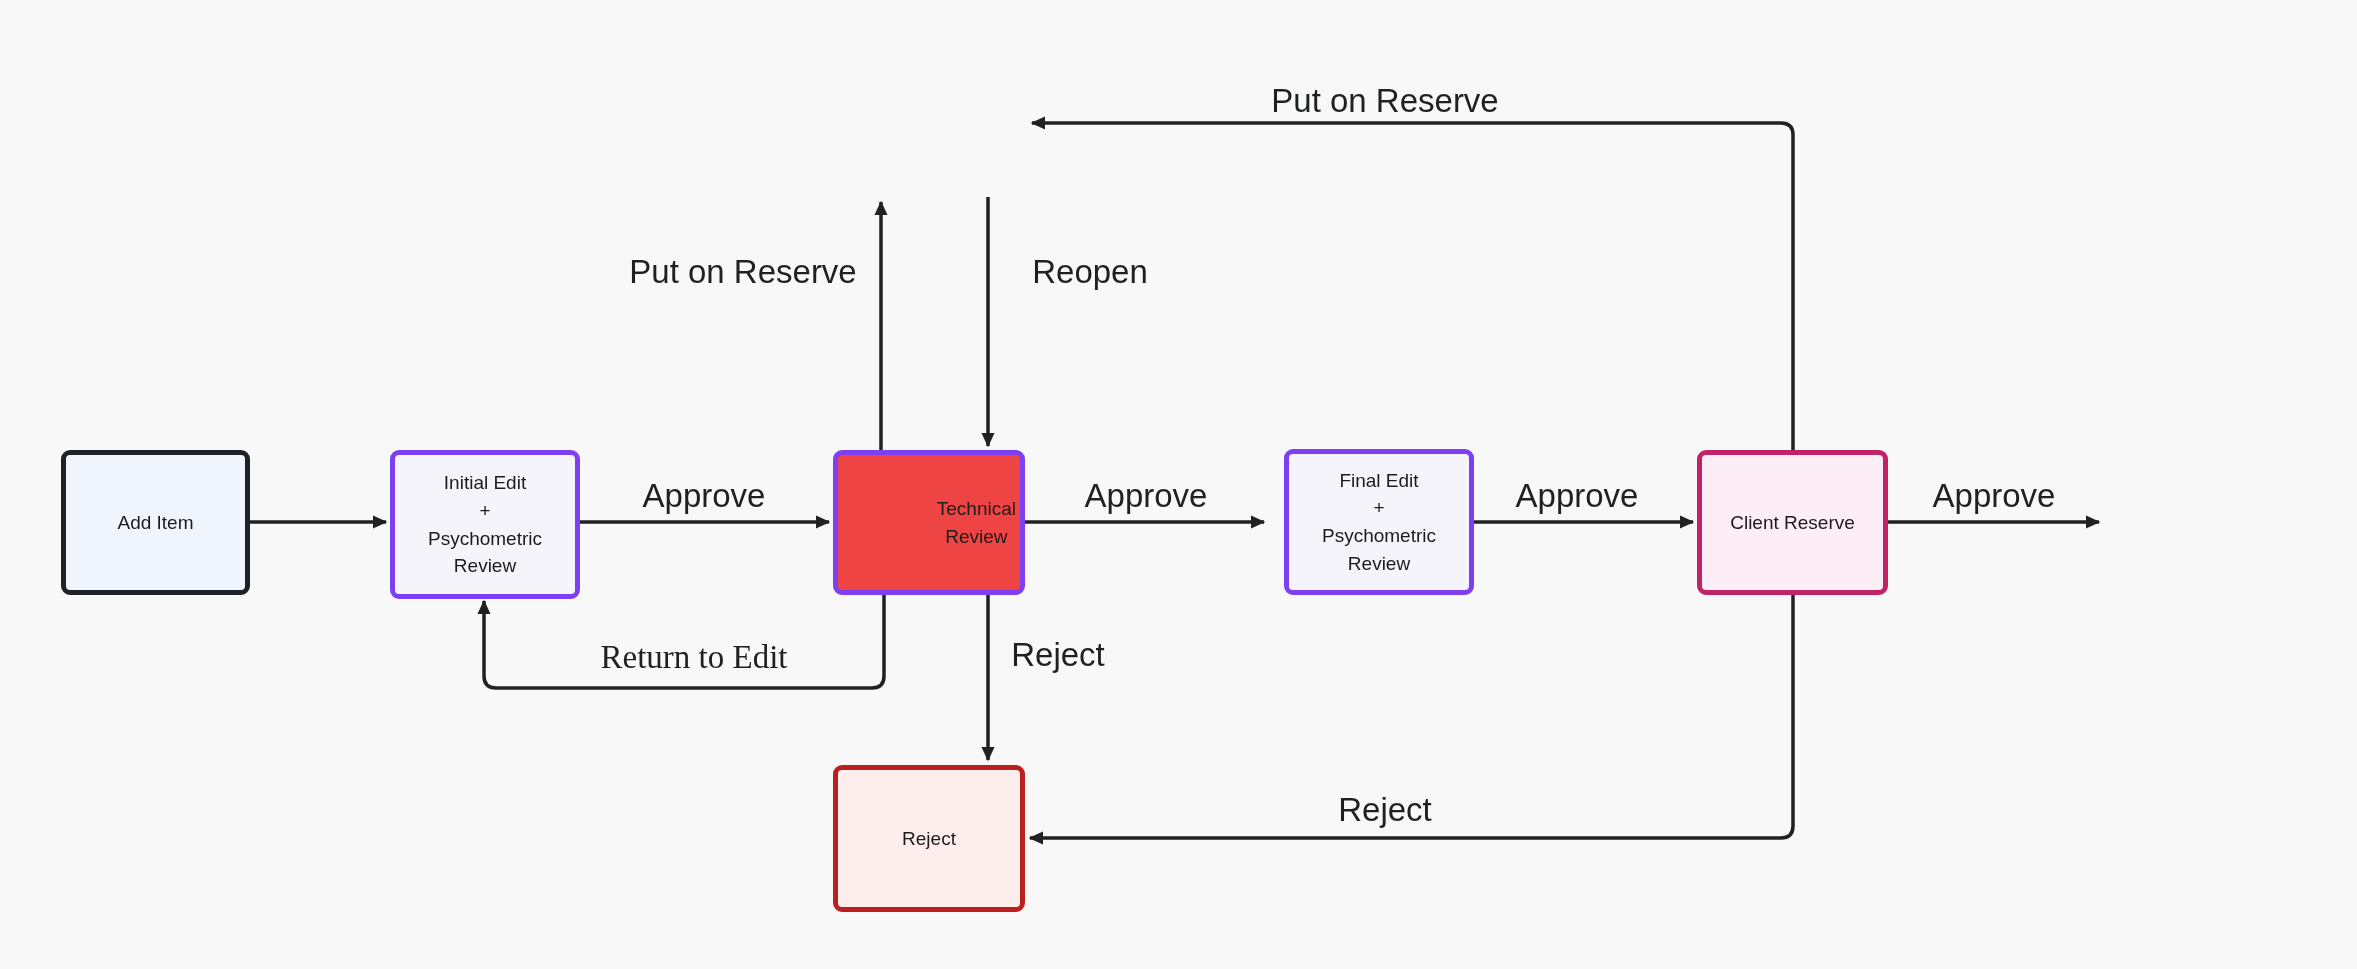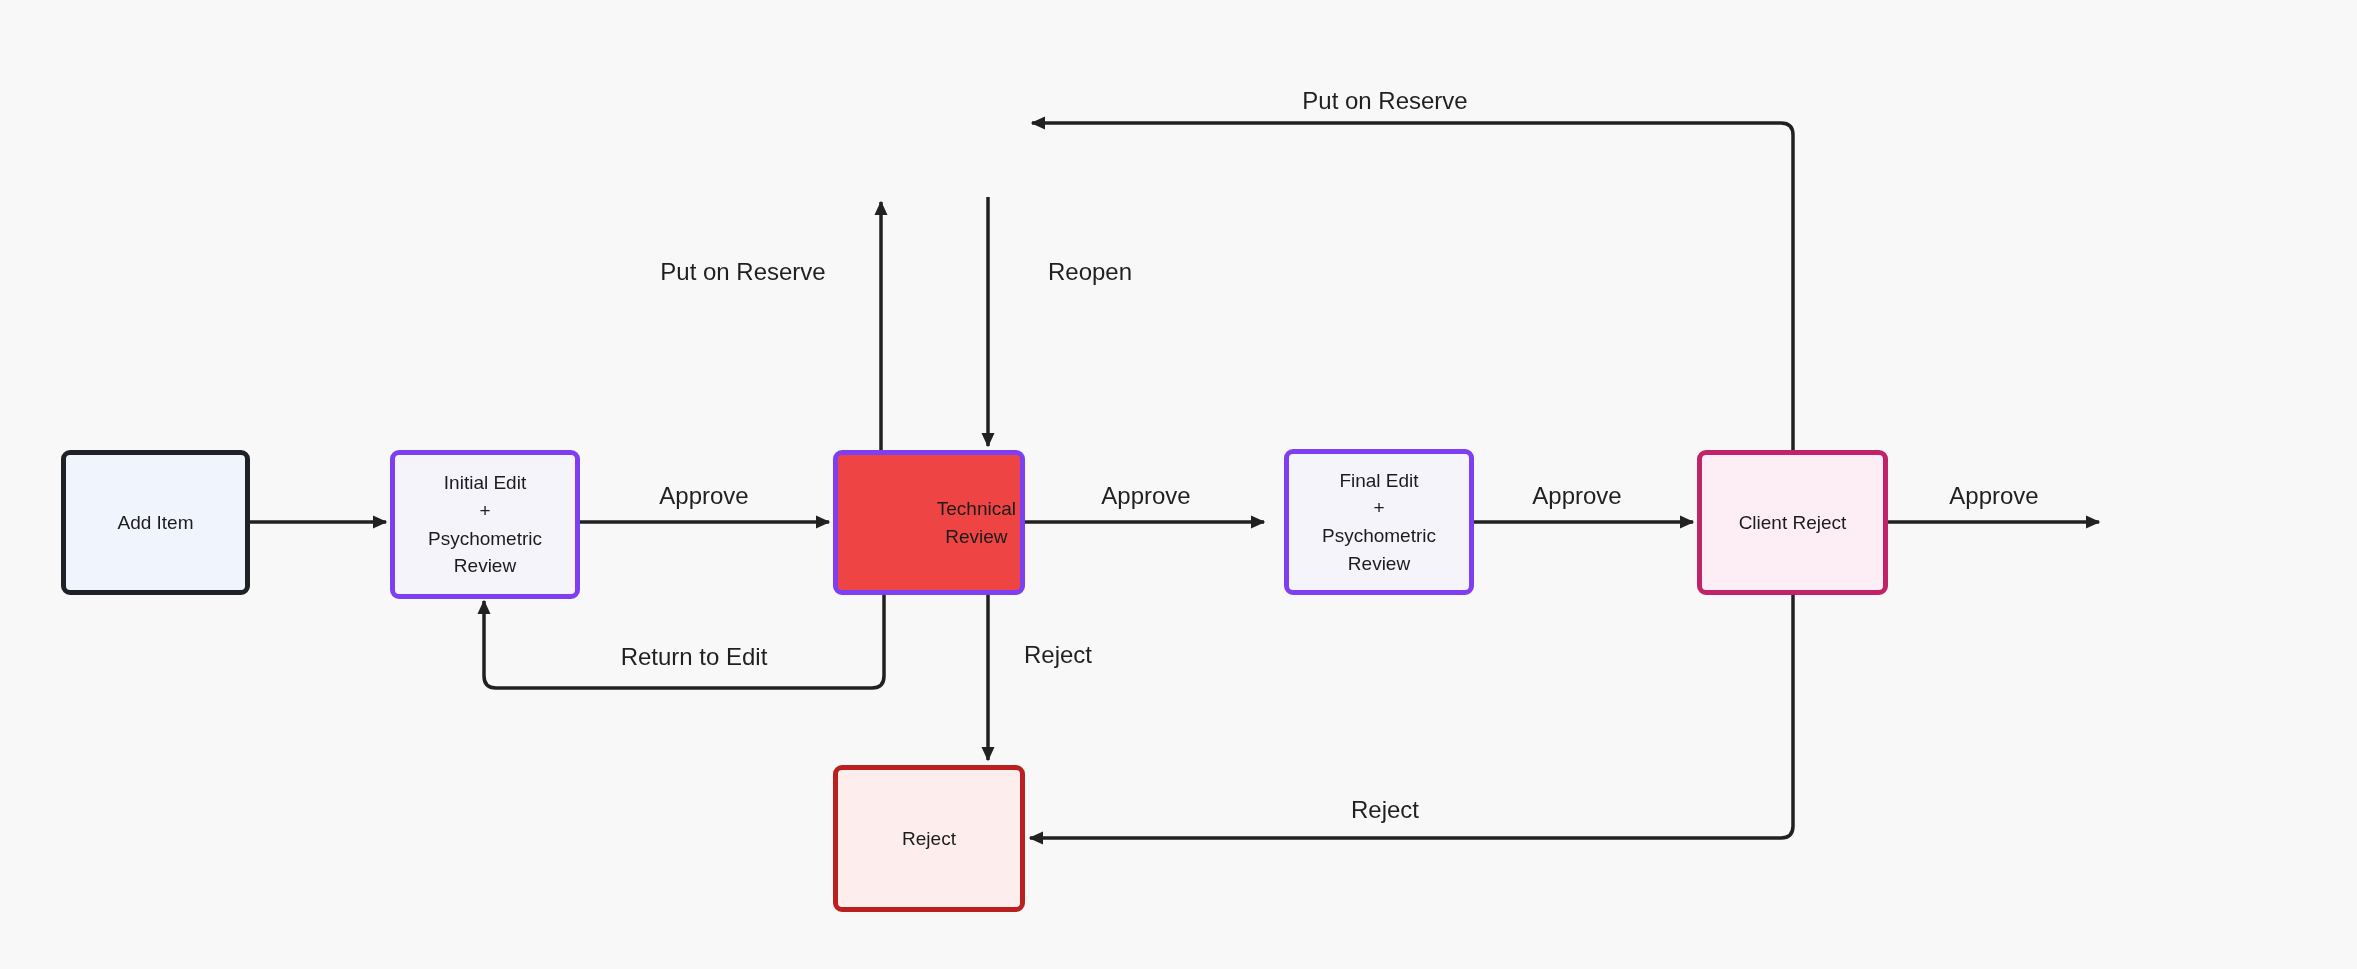--- a/index.html
+++ b/index.html
@@ -29,21 +29,21 @@
     text-align: center;
     font-size: 19px;
     line-height: 1.45;
     color: #1c1c1c;
     white-space: pre-line;
     padding: 4px;
   }
   .edge-label {
     position: absolute;
     transform: translate(-50%, -50%);
-    font-size: 24px;
+    font-size: 33px;
     color: #1f2020;
     white-space: nowrap;
     background: #f8f8f8;
     padding: 0 4px;
   }
 </style>
 </head>
 <body>
 
 <div class="canvas">
@@ -69,21 +69,21 @@
     </g>
   </svg>
 
   <div class="edge-label" style="left:704px;  top:496px;">Approve</div>
   <div class="edge-label" style="left:1146px; top:496px;">Approve</div>
   <div class="edge-label" style="left:1577px; top:496px;">Approve</div>
   <div class="edge-label" style="left:1994px; top:496px;">Approve</div>
   <div class="edge-label" style="left:743px;  top:272px;">Put on Reserve</div>
   <div class="edge-label" style="left:1066px; top:272px;margin-left:24px;">Reopen</div>
   <div class="edge-label" style="left:1385px; top:101px;">Put on Reserve</div>
-  <div class="edge-label" style="left:694px;  top:657px;">Return to Edit</div>
+  <div class="edge-label" style="left:694px;  top:657px;font-family:Liberation Serif, serif;">Return to Edit</div>
   <div class="edge-label" style="left:1058px; top:655px;">Reject</div>
   <div class="edge-label" style="left:1385px; top:810px;">Reject</div>
 
   <div class="node" style="left: 61px; top: 450px; width: 189px; height: 145px; background-color: rgb(240, 245, 253); border-color: rgb(30, 34, 39); text-align: right;">
     <span>Add Item</span>
   </div>
 
   <div class="node" style="left: 390px; top: 450px; width: 190px; height: 149px; background-color: rgb(246, 244, 251); border-color: rgb(126, 63, 242);">
     <span>Initial Edit
 +
@@ -97,21 +97,21 @@
   </div>
 
   <div class="node" style="left: 1268px; top: 449px; width: 190px; height: 146px; background-color: rgb(246, 244, 251); border-color: rgb(126, 63, 242); margin-left: 16px;">
     <span>Final Edit
 +
 Psychometric
 Review</span>
   </div>
 
   <div class="node" style="left: 1697px; top: 450px; width: 191px; height: 145px; background-color: rgb(253, 238, 246); border-color: rgb(192, 35, 104);">
-    <span>Client Reject</span>
+    <span>Client Reserve</span>
   </div>
 
 
 
   <div class="node" style="left: 833px; top: 765px; width: 192px; height: 147px; background-color: rgb(253, 238, 237); border-color: rgb(187, 32, 32);">
     <span>Reject</span>
   </div>
 
 </div>
 

